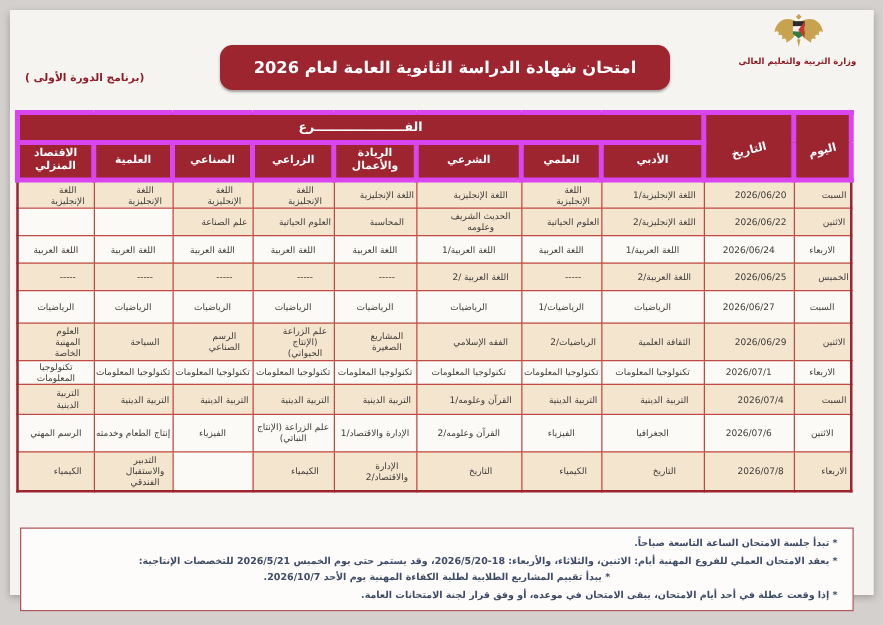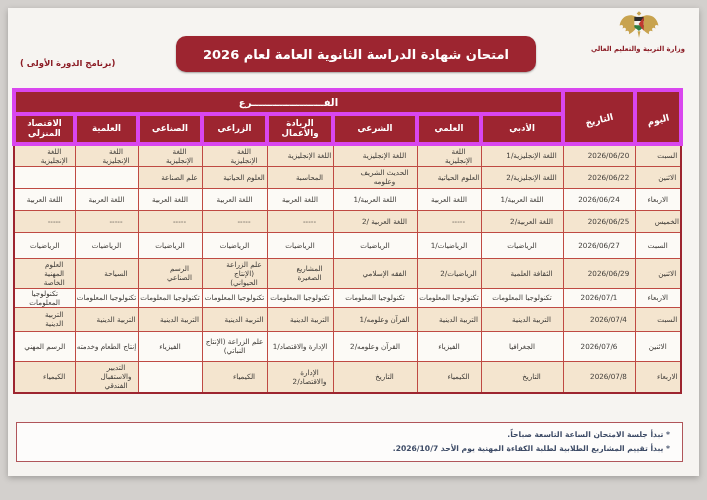--- a/index.html
+++ b/index.html
@@ -223,16 +223,18 @@
           <td class="subject-cell">الكيمياء</td>
           <td class="subject-cell empty"></td>
           <td class="subject-cell">التدبير والاستقبال الفندقي</td>
           <td class="subject-cell">الكيمياء</td>
         </tr>
       </tbody>
   </table>
 
   <div class="footnotes" id="footnotes-box">
       <div>* تبدأ جلسة الامتحان الساعة التاسعة صباحاً.</div>
+      <div>* يعقد الامتحان العملي للفروع المهنية أيام: الاثنين، والثلاثاء، والأربعاء: 18-2026/5/20، وقد يستمر حتى يوم الخميس 2026/5/21 للتخصصات الإنتاجية:</div>
       <div>* يبدأ تقييم المشاريع الطلابية لطلبة الكفاءة المهنية يوم الأحد 2026/10/7.</div>
+      <div>* إذا وقعت عطلة في أحد أيام الامتحان، يبقى الامتحان في موعده، أو وفق قرار لجنة الامتحانات العامة.</div>
     </div>
 
 </div>
 
 </body></html>

